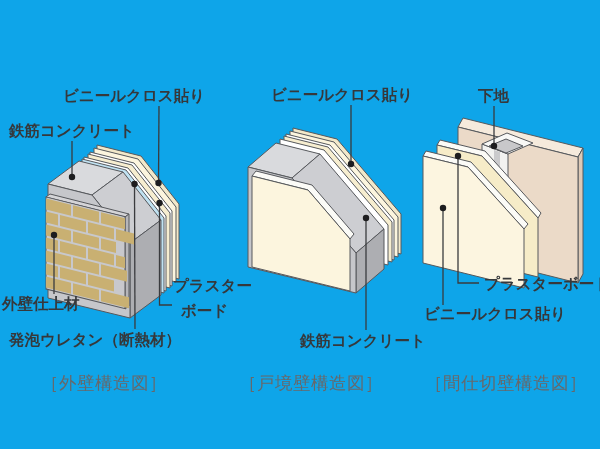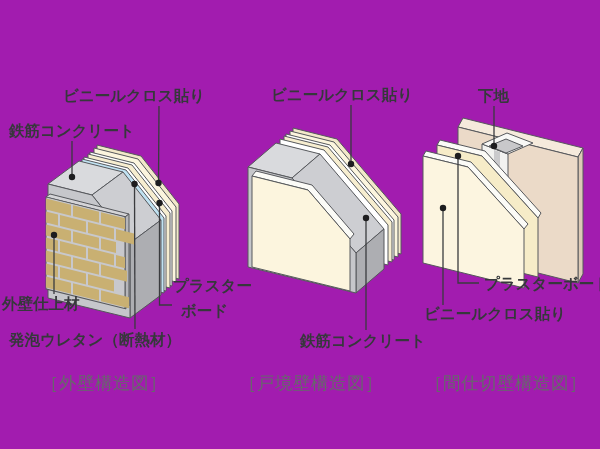--- a/index.html
+++ b/index.html
@@ -1,16 +1,16 @@
 <!DOCTYPE html>
 <html><head>
 <meta charset="utf-8">
 <style>
   html,body{margin:0;padding:0;background:#ffffff;}
-  .stage{position:relative;width:600px;height:449px;background:#a21caf;overflow:hidden;
+  .stage{position:relative;width:600px;height:449px;background:#0ea5e9;overflow:hidden;
          font-family:"Liberation Sans","DejaVu Sans",sans-serif;}
   svg{display:block;}
   text{font-family:"Liberation Sans","DejaVu Sans",sans-serif;}
   .lbl{font-size:15.5px;font-weight:bold;fill:#36383B;}
   .cap{font-size:17.5px;font-weight:500;fill:#67686B;letter-spacing:0.5px;}
   .ldr{stroke:#3A3B3E;stroke-width:1.3;fill:none;}
   .dot{fill:#1D1D1F;stroke:none;}
   .edge{stroke:#56585C;stroke-width:1;stroke-linejoin:round;}
 </style>
 </head>

